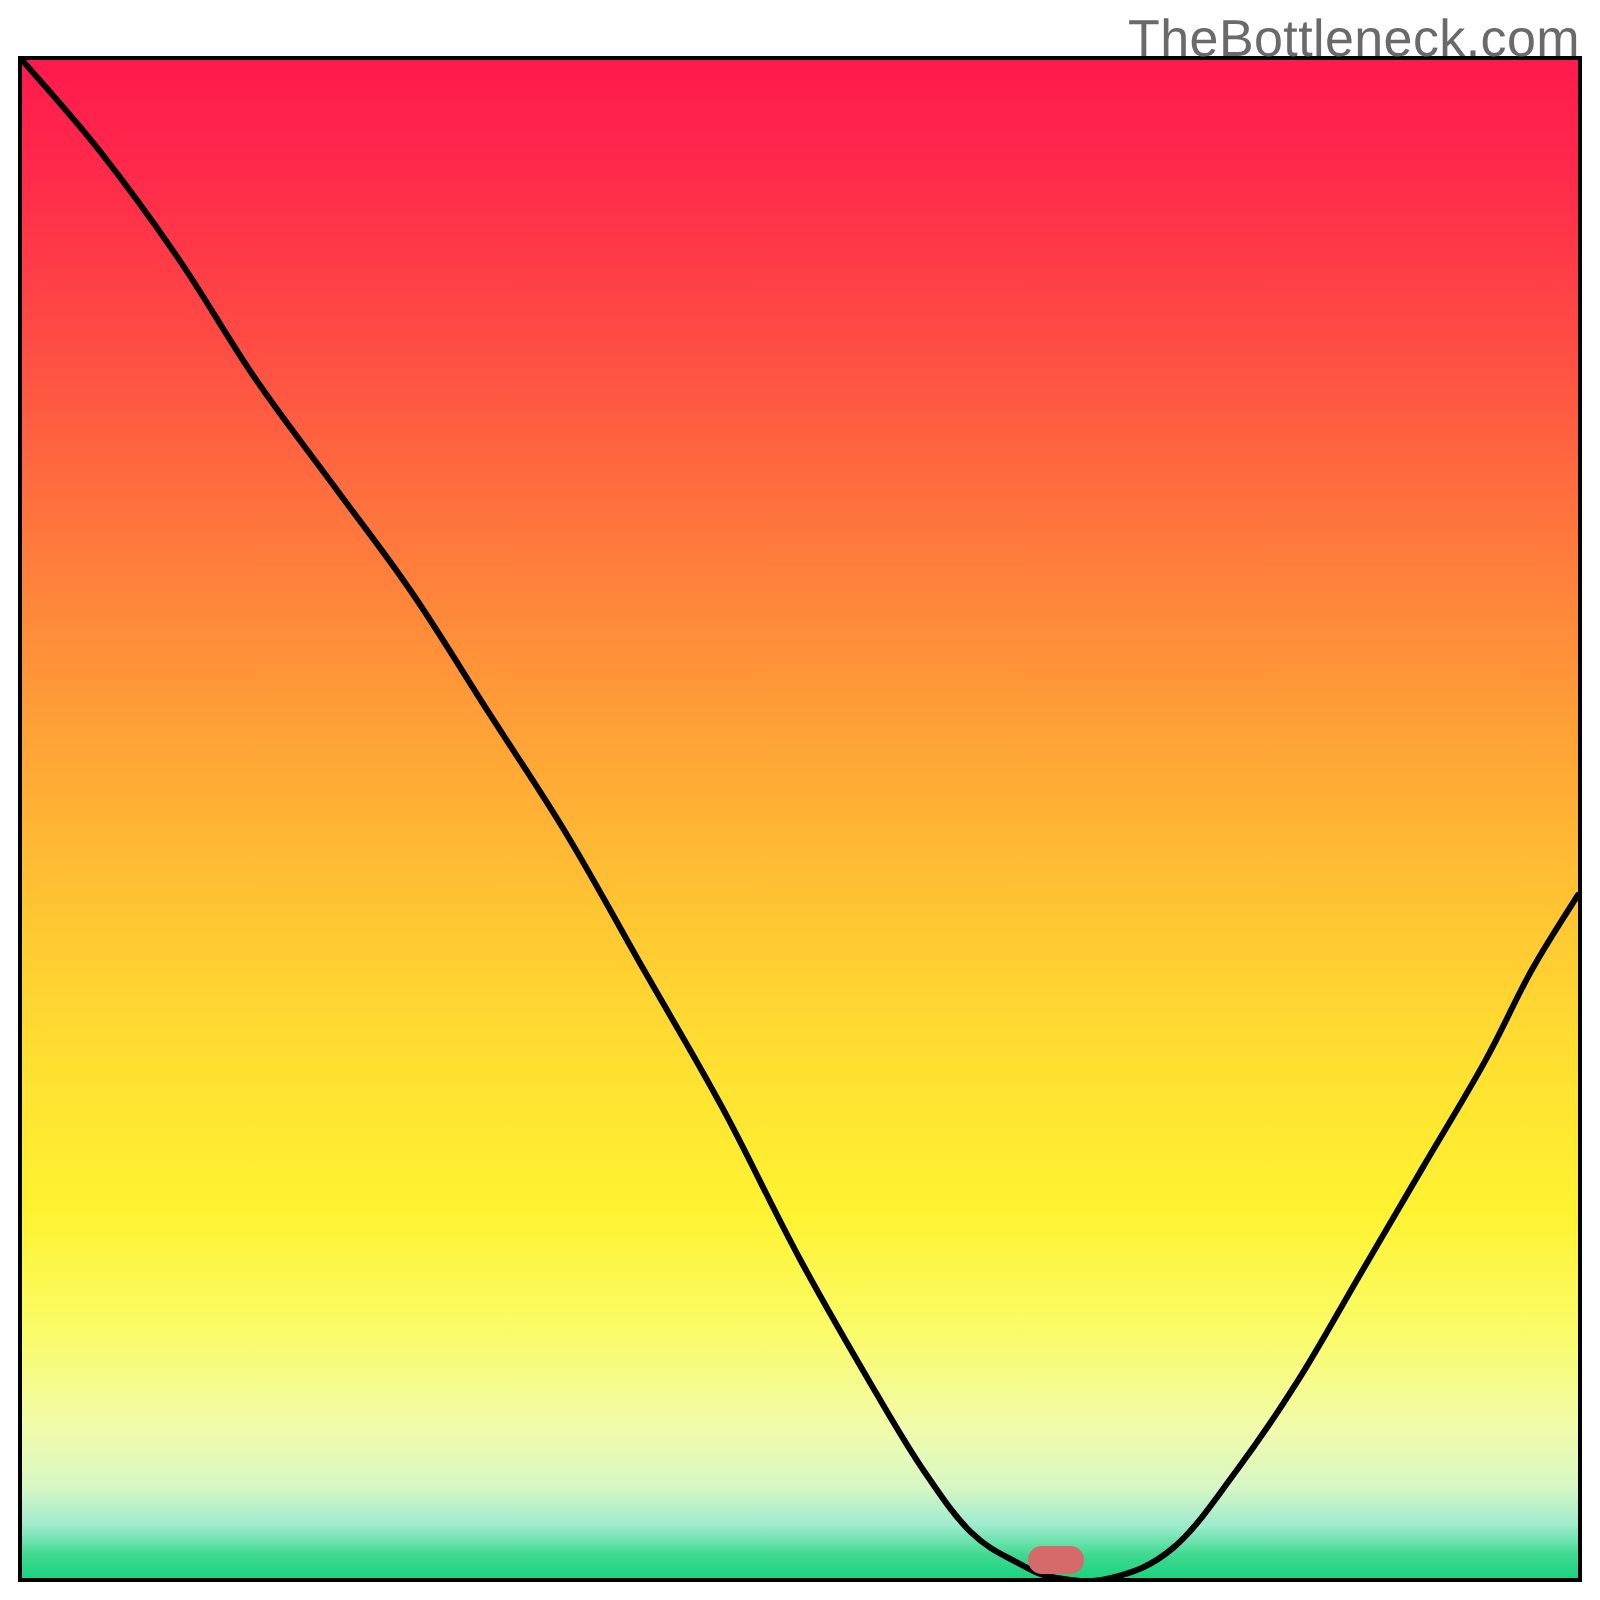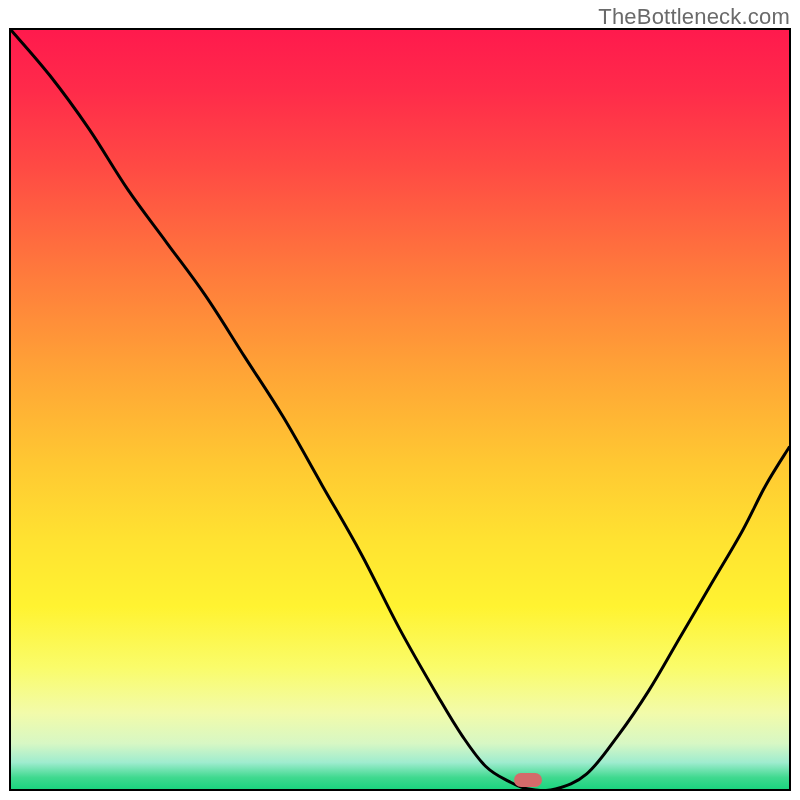--- a/index.html
+++ b/index.html
@@ -12,21 +12,21 @@
   }
   .container {
     position: relative;
     width: 800px;
     height: 800px;
   }
   .watermark {
     position: absolute;
     top: 4px;
     right: 10px;
-    font-size: 22px;
+    font-size: 26px;
     font-weight: 500;
     color: #6a6a6a;
     letter-spacing: 0.2px;
     z-index: 10;
   }
   .plot-frame {
     position: absolute;
     left: 9px;
     top: 28px;
     width: 782px;

